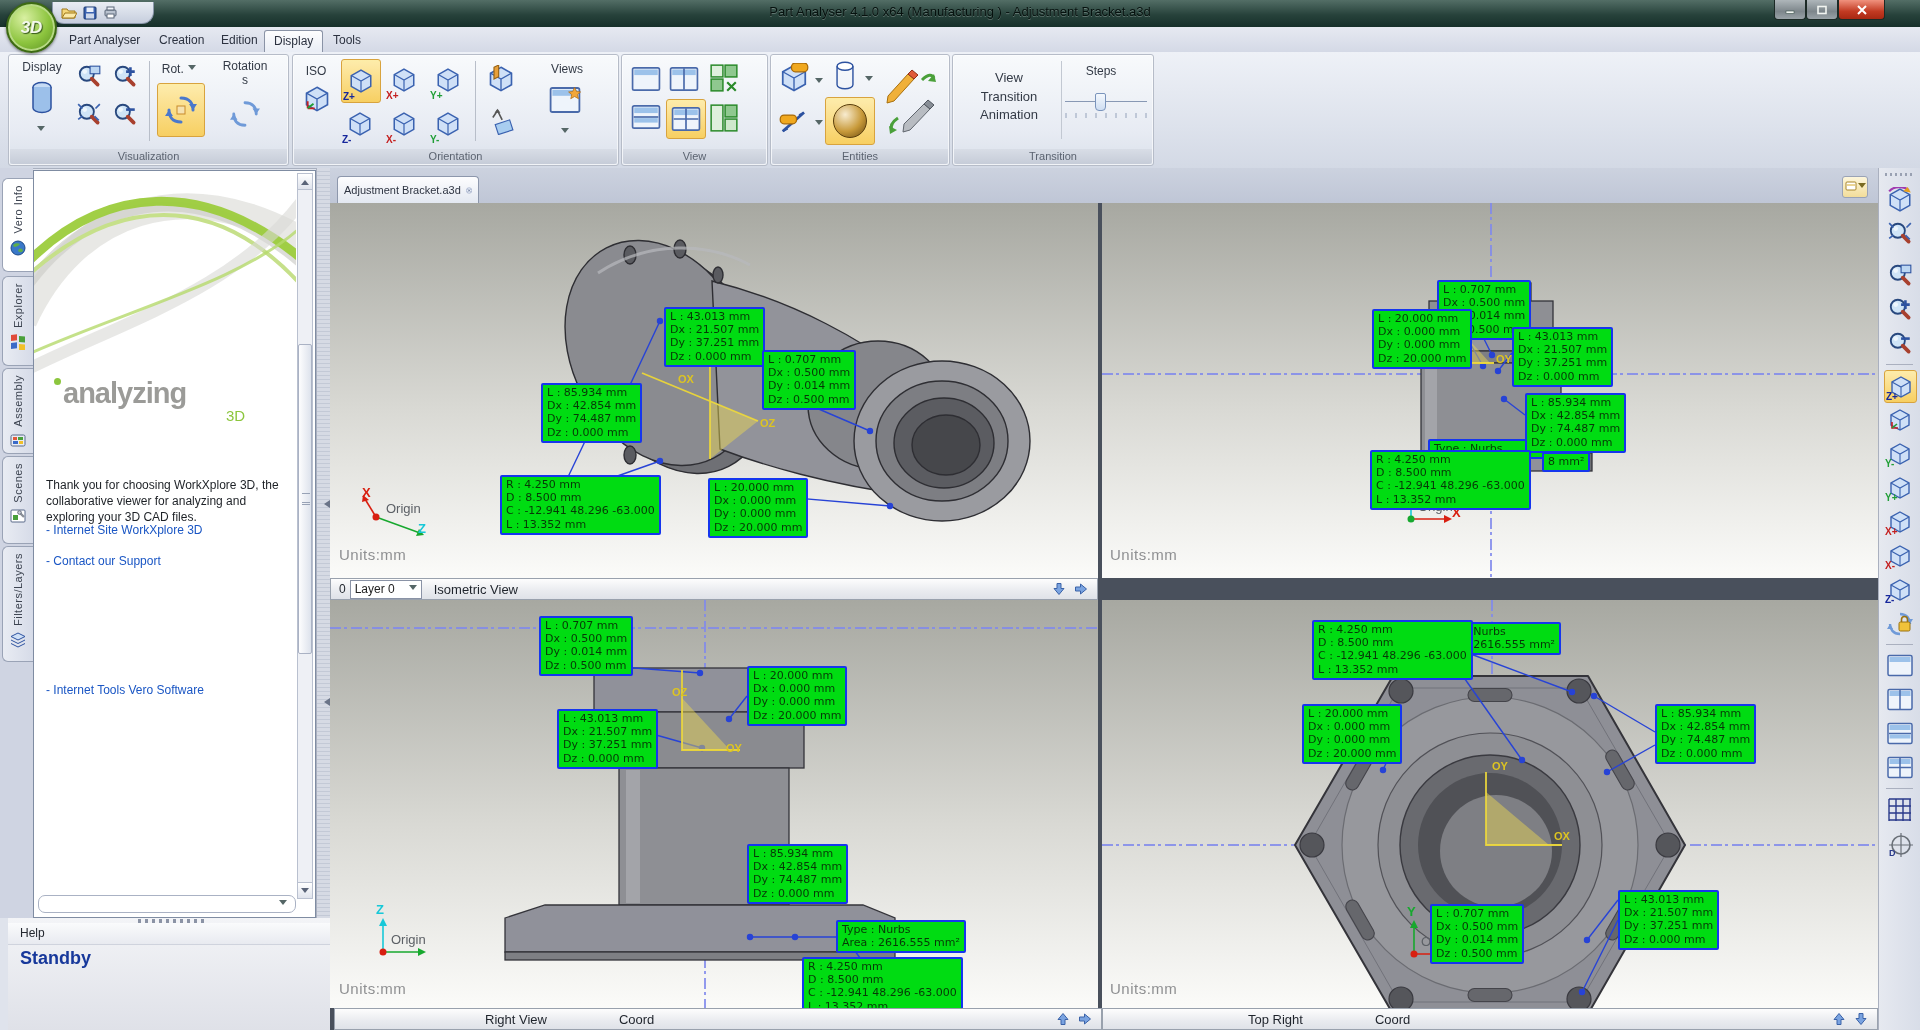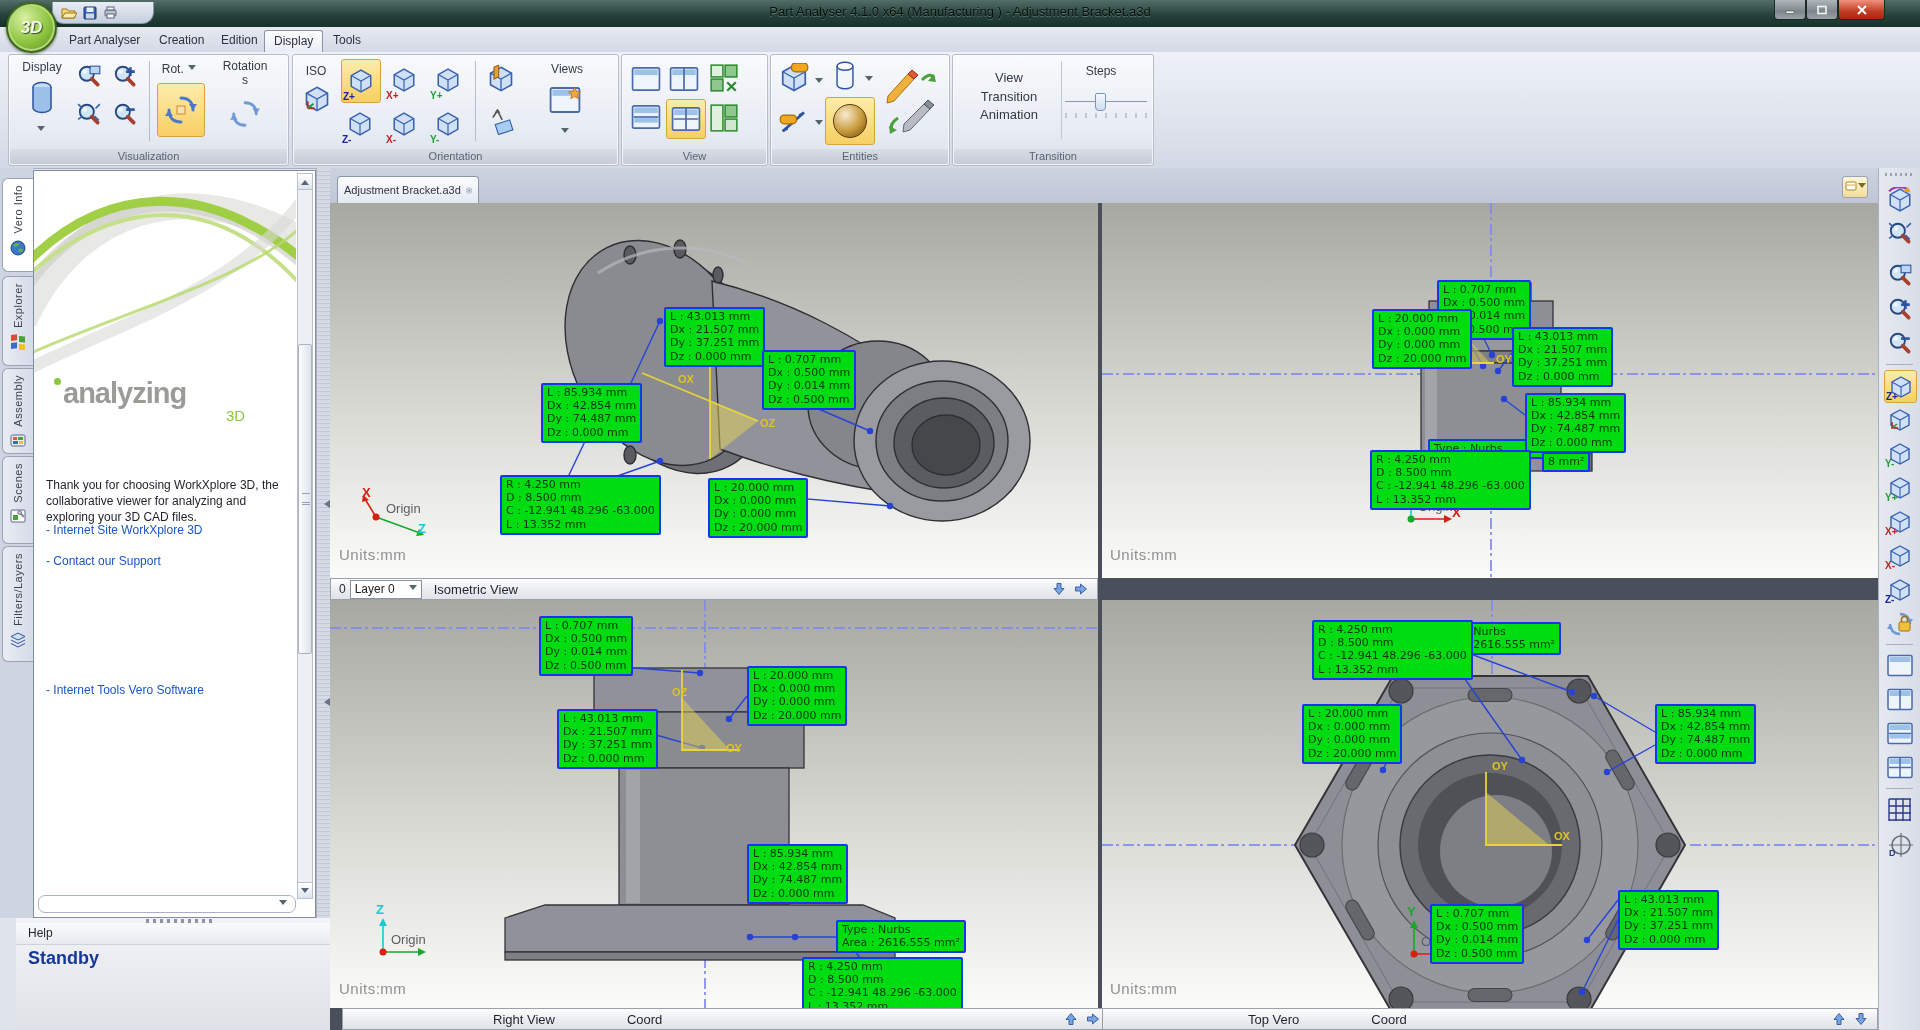--- a/index.html
+++ b/index.html
@@ -57,21 +57,21 @@
   .scr-btn{position:absolute;left:0;width:14px;height:15px;background:linear-gradient(#fff,#dfe3ec);border-bottom:1px solid #b9c0cf;display:flex;align-items:center;justify-content:center;}
   .tri-up{width:0;height:0;border:4px solid transparent;border-bottom:5px solid #5a6478;margin-top:-3px;}
   .tri-dn{width:0;height:0;border:4px solid transparent;border-top:5px solid #5a6478;margin-bottom:-3px;}
   #scr-thumb{position:absolute;left:0;top:170px;width:14px;height:310px;background:linear-gradient(90deg,#fdfdfe,#dde2ec);border:1px solid #aab2c4;box-sizing:border-box;border-radius:2px;}
   #scr-grip{position:absolute;left:3px;top:148px;width:8px;height:8px;border-top:1px solid #98a2b6;border-bottom:3px double #98a2b6;}
   #panel-bottom-box{position:absolute;left:4px;bottom:4px;width:256px;height:16px;border:1px solid #aab2c4;border-radius:7px;background:#fff;}
   #panel-bottom-caret{position:absolute;right:8px;top:4px;}
   #splitter{position:absolute;left:316px;top:168px;width:14px;height:762px;
     background:repeating-linear-gradient(180deg,#d6dae4 0 3px,#c3c9d6 3px 4px);border-left:1px solid #aab0bf;box-sizing:border-box;}
   .split-arrow{position:absolute;left:3px;width:0;height:0;border:4px solid transparent;border-right:6px solid #6a7488;}
-  #status-area{position:absolute;left:16px;top:918px;width:330px;height:112px;background:linear-gradient(#f3f4f7,#dfe1e8);}
+  #status-area{position:absolute;left:8px;top:918px;width:330px;height:112px;background:linear-gradient(#f3f4f7,#dfe1e8);}
   #status-handle{position:absolute;left:130px;top:1px;width:70px;height:4px;
     background:repeating-linear-gradient(90deg,#8b93a5 0 3px,transparent 3px 7px);}
   #help-row{position:absolute;left:0;top:5px;width:330px;height:21px;background:linear-gradient(#fafbfc,#e8eaf0);border-bottom:1px solid #cfd3dd;}
   #help-label{position:absolute;left:12px;top:3px;font-size:12px;color:#23272f;}
   #standby{position:absolute;left:12px;top:30px;font-size:18px;font-weight:bold;color:#17389b;}
   
   #doc-row{position:absolute;left:330px;top:168px;width:1548px;height:35px;background:linear-gradient(#ccd2df,#bfc6d6);}
   #doc-tab{position:absolute;left:7px;top:8px;width:142px;height:27px;background:linear-gradient(#fdfdfe,#e3e8f1);
     border:1px solid #8d97ac;border-bottom:none;border-radius:4px 4px 0 0;display:flex;align-items:center;padding:0 6px;box-sizing:border-box;}
   #doc-tab span{font-size:11px;color:#2e3442;white-space:nowrap;}
@@ -765,21 +765,21 @@
         <path d="M13,52 L50,52" stroke="#17a82e" stroke-width="1.6"></path>
             <path d="M56,52 L48,48 L48,56 Z" fill="#17a82e"></path>
         <circle cx="13" cy="52" r="3.5" fill="#d81f10"></circle>
       </svg>
       <span class="axl cyan" style="left:6px;top:2px;">Z</span>
       <span class="olab" style="left:21px;top:32px;">Origin</span>
     </div>
     <span class="units" style="left:9px;top:380px;">Units:mm</span>
   </div>
 
-  <div class="vbar" style="left:12px;top:805px;width:768px;height:22px;">
+  <div class="vbar" style="left:4px;top:805px;width:768px;height:22px;">
     <span class="vname" style="margin-left:150px;">Right View</span>
     <span class="vname" style="margin-left:72px;">Coord</span>
     <span style="flex:1"></span>
     <svg class="bar-arrow" viewBox="0 0 16 16">
           <use href="#sym-arrow" transform="rotate(180 8 8)"></use>
         </svg>
     <svg class="bar-arrow" style="margin-right:8px;" viewBox="0 0 16 16">
           <use href="#sym-arrow" transform="rotate(-90 8 8)"></use>
         </svg>
   </div>
@@ -867,21 +867,21 @@
         <circle cx="12" cy="50" r="3.5" fill="#d81f10"></circle>
       </svg>
       <span class="axl greenc" style="left:5px;top:0px;">Y</span>
       <span class="olab" style="left:19px;top:30px;">Origin</span>
       <span class="axl redc" style="left:54px;top:36px;">X</span>
     </div>
     <span class="units" style="left:8px;top:380px;">Units:mm</span>
   </div>
 
   <div class="vbar" style="left:772px;top:805px;width:776px;height:22px;">
-    <span class="vname" style="margin-left:145px;">Top Vero</span>
+    <span class="vname" style="margin-left:145px;">Top Right</span>
     <span class="vname" style="margin-left:72px;">Coord</span>
     <span style="flex:1"></span>
     <svg class="bar-arrow" viewBox="0 0 16 16">
           <use href="#sym-arrow" transform="rotate(180 8 8)"></use>
         </svg>
     <svg class="bar-arrow" style="margin-right:8px;" viewBox="0 0 16 16">
           <use href="#sym-arrow"></use>
         </svg>
   </div>
 </div>

